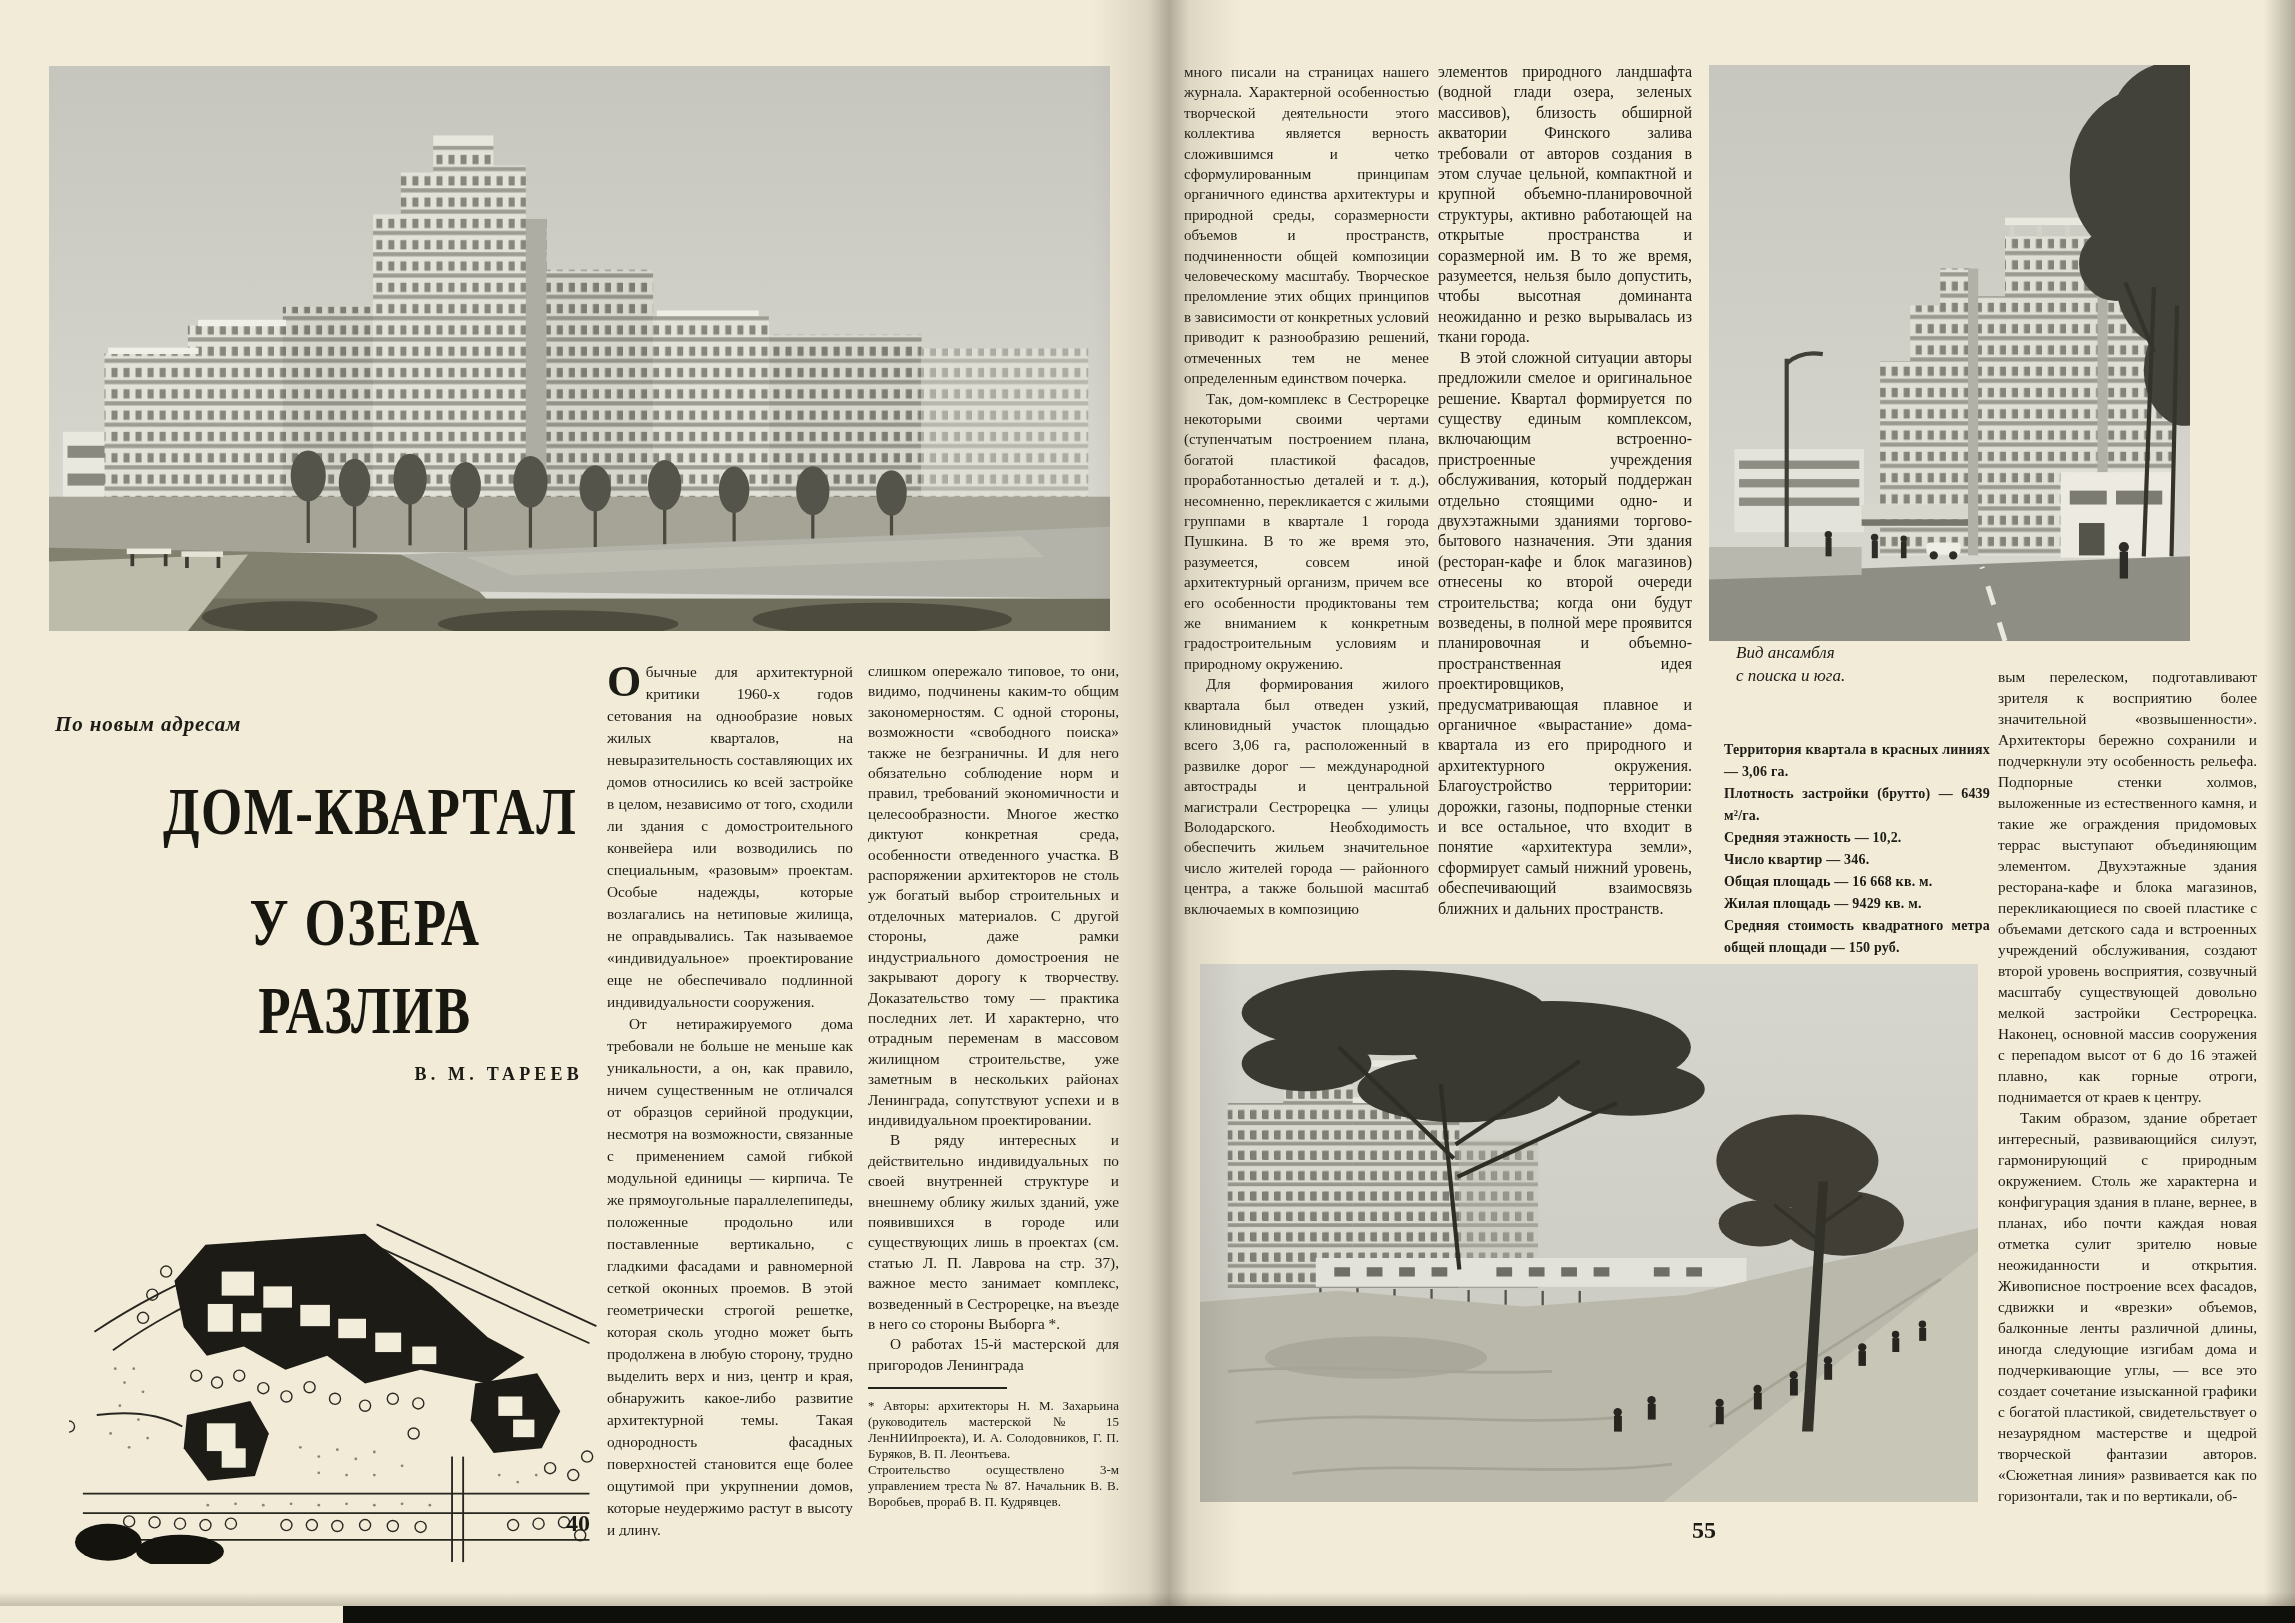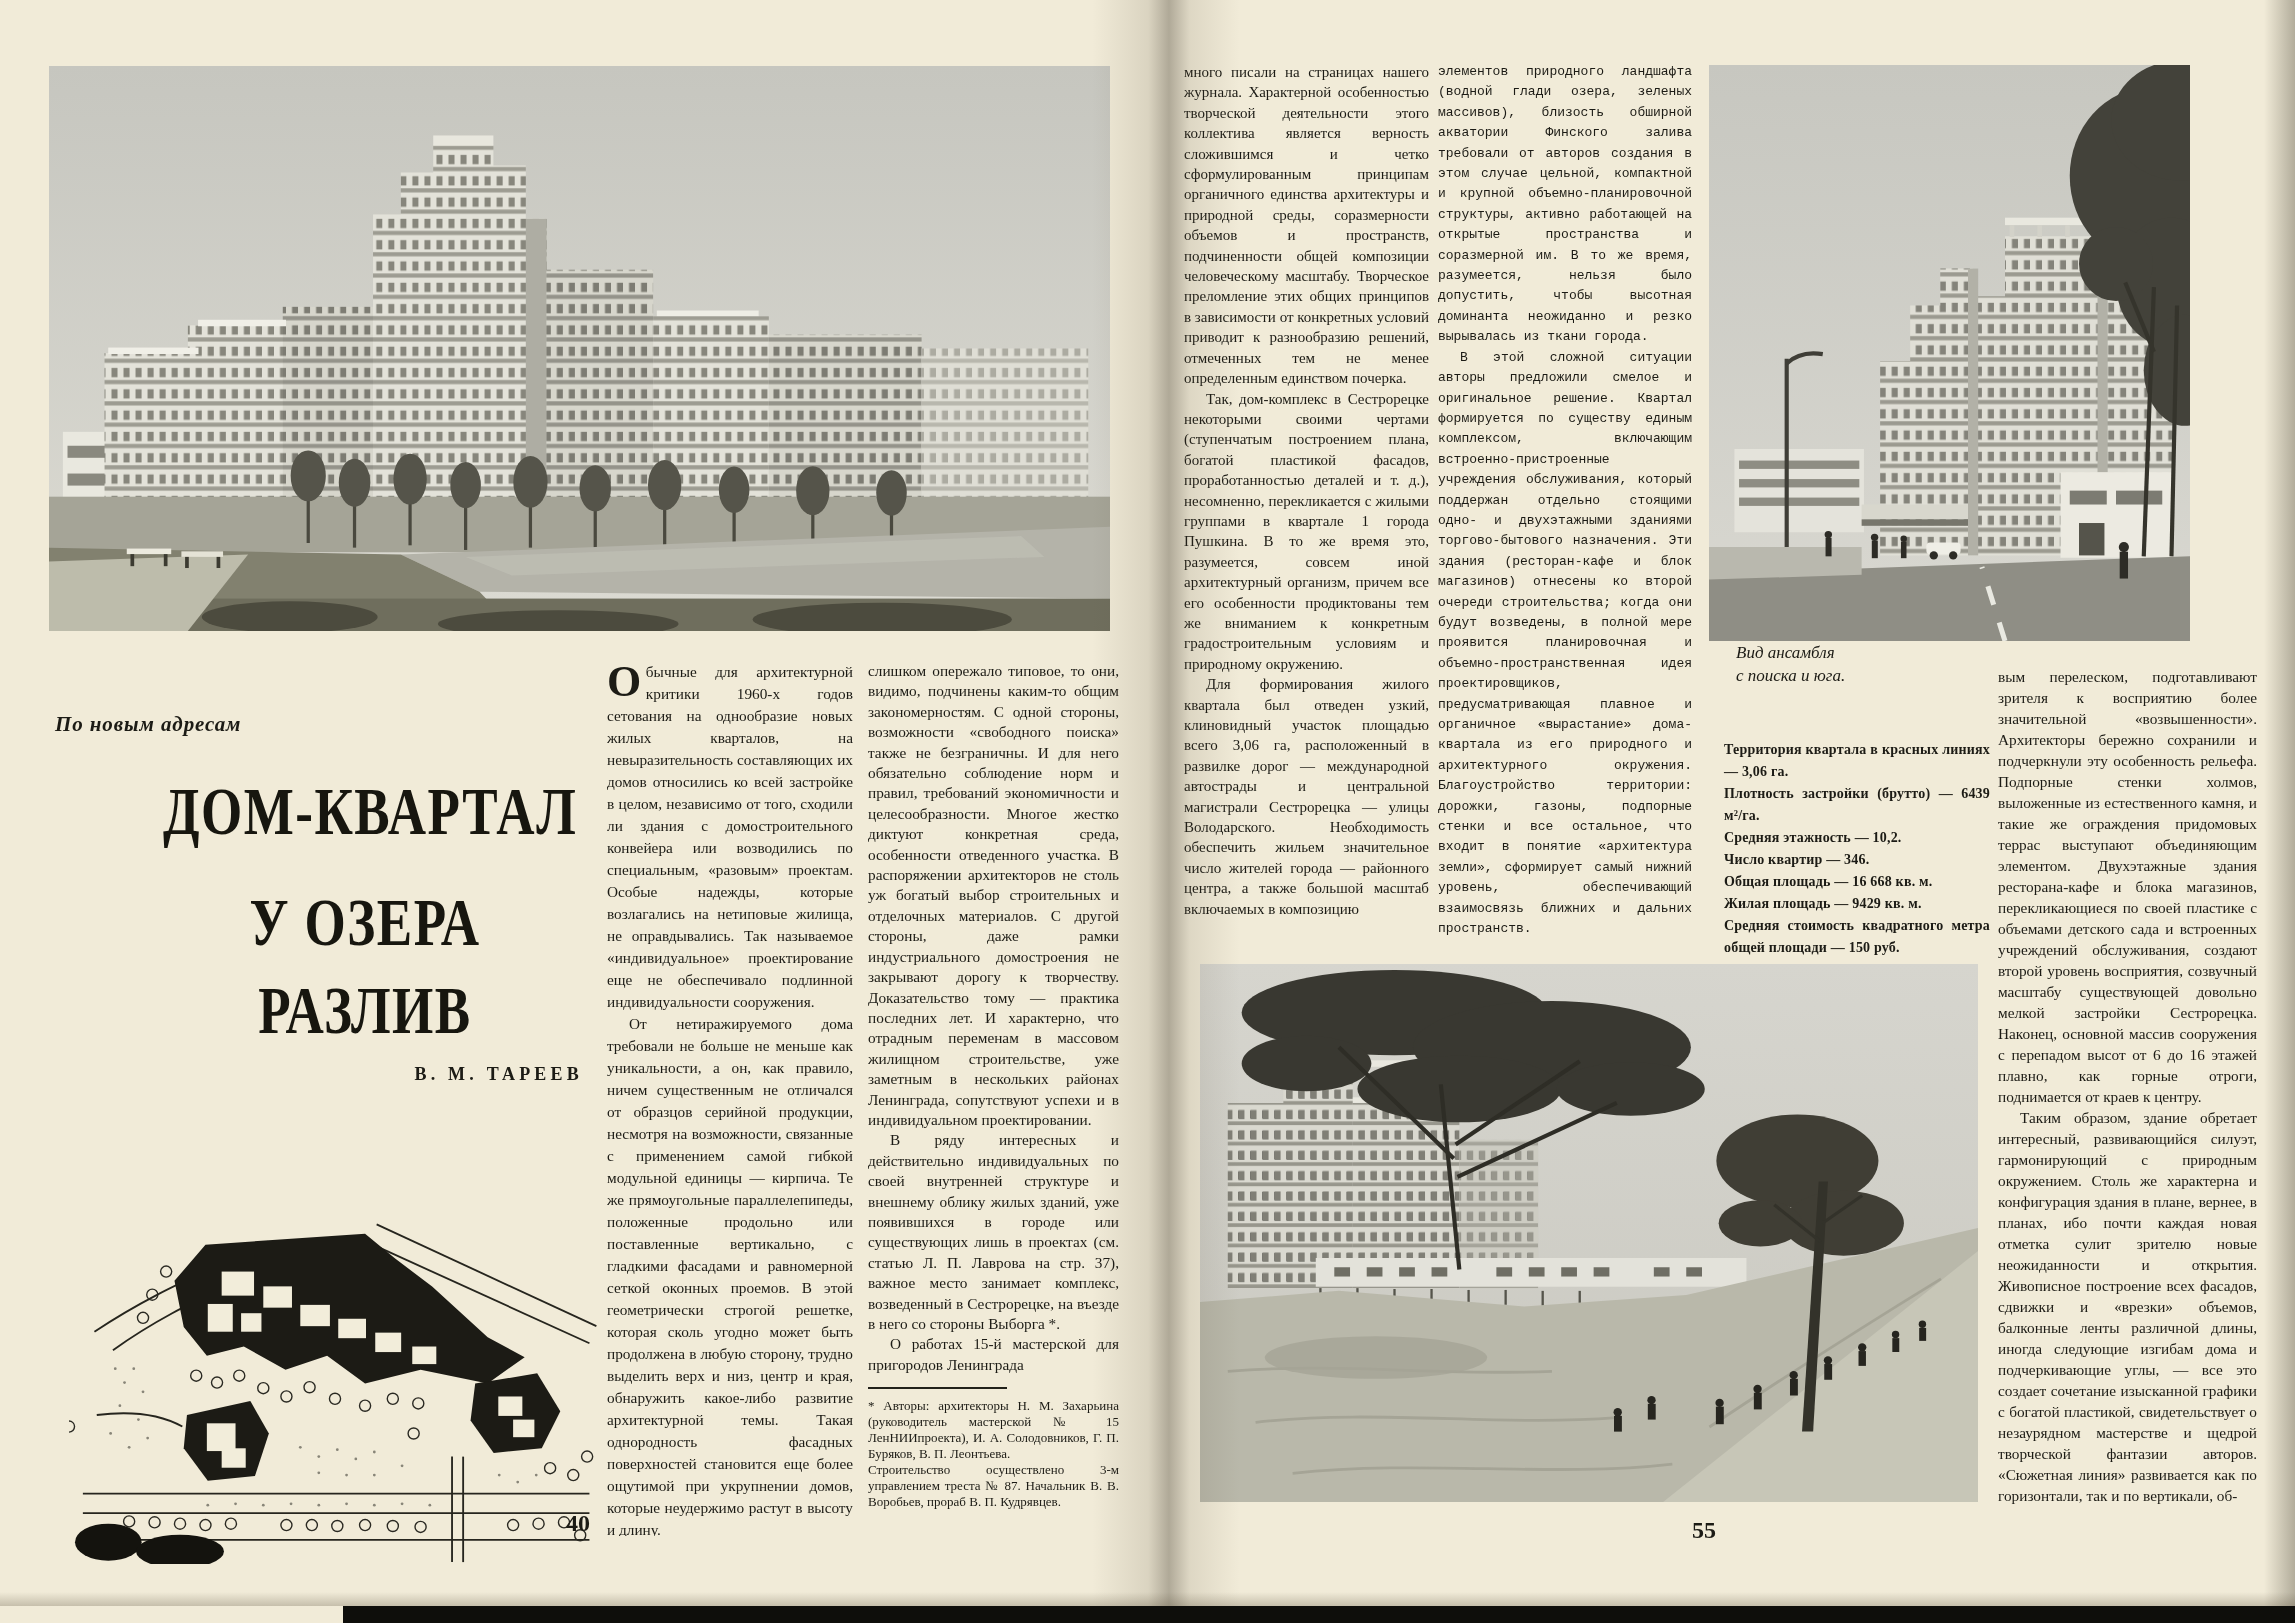--- a/index.html
+++ b/index.html
@@ -23,21 +23,21 @@
   .title-line{position:absolute;left:106px;width:518px;text-align:center;font-weight:700;
     font-size:68px;letter-spacing:1.9px;transform:scaleX(.78);transform-origin:50% 0;color:#17160f;white-space:nowrap;}
   .author{position:absolute;left:324px;top:1064px;width:259px;text-align:right;
     font-size:18px;font-weight:700;letter-spacing:4.2px;}
   .bodycol{position:absolute;text-align:justify;overflow:hidden;hyphens:auto;}
   .bodycol p{margin:0;}
   .bodycol p.ind{text-indent:22px;}
   .colA{left:607px;top:661px;width:246px;height:875px;font-size:15.3px;line-height:22px;}
   .colB{left:868px;top:661px;width:251px;height:879px;font-size:15.3px;line-height:20.4px;}
   .col1{left:1184px;top:62px;width:245px;height:900px;font-size:15px;line-height:20.4px;}
-  .col2{left:1438px;top:62px;width:254px;height:900px;font-size:13px;line-height:20.4px;font-family:Liberation Mono, monospace;}
+  .col2{left:1438px;top:62px;width:254px;height:900px;font-size:16px;line-height:20.4px;}
   .col4{left:1998px;top:666px;width:259px;height:877px;font-size:15.3px;line-height:21px;}
   .dropcap{float:left;font-size:44px;line-height:36px;font-weight:700;padding:2.8px 4.6px 0 0;}
   .fn-rule{width:139px;border:0;border-top:2.8px solid #22211a;margin:12px 0 8.3px 0;}
   .footnote{font-size:13px;line-height:16px;text-align:justify;}
   .footnote p{margin:0;}
   .tech{position:absolute;left:1724px;top:739px;width:266px;font-size:14px;line-height:22px;
     font-weight:700;text-align:justify;letter-spacing:0.2px;}
   .tech div{margin:0;}
   .pagenum{position:absolute;font-size:24px;font-weight:700;}
   

